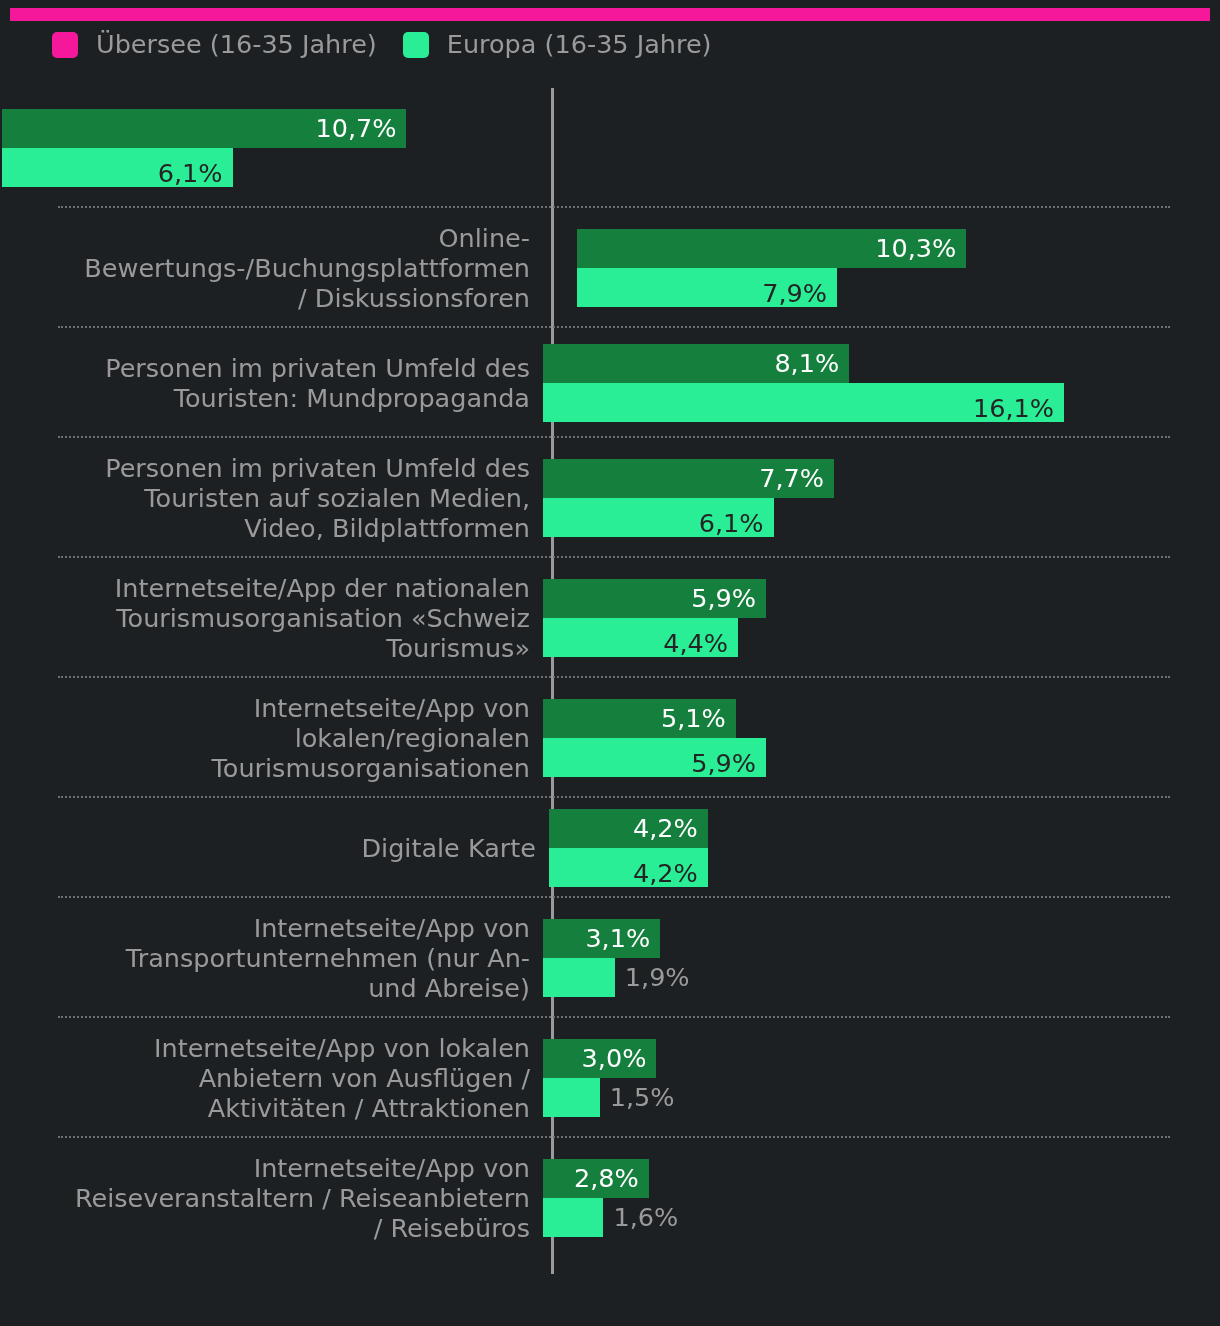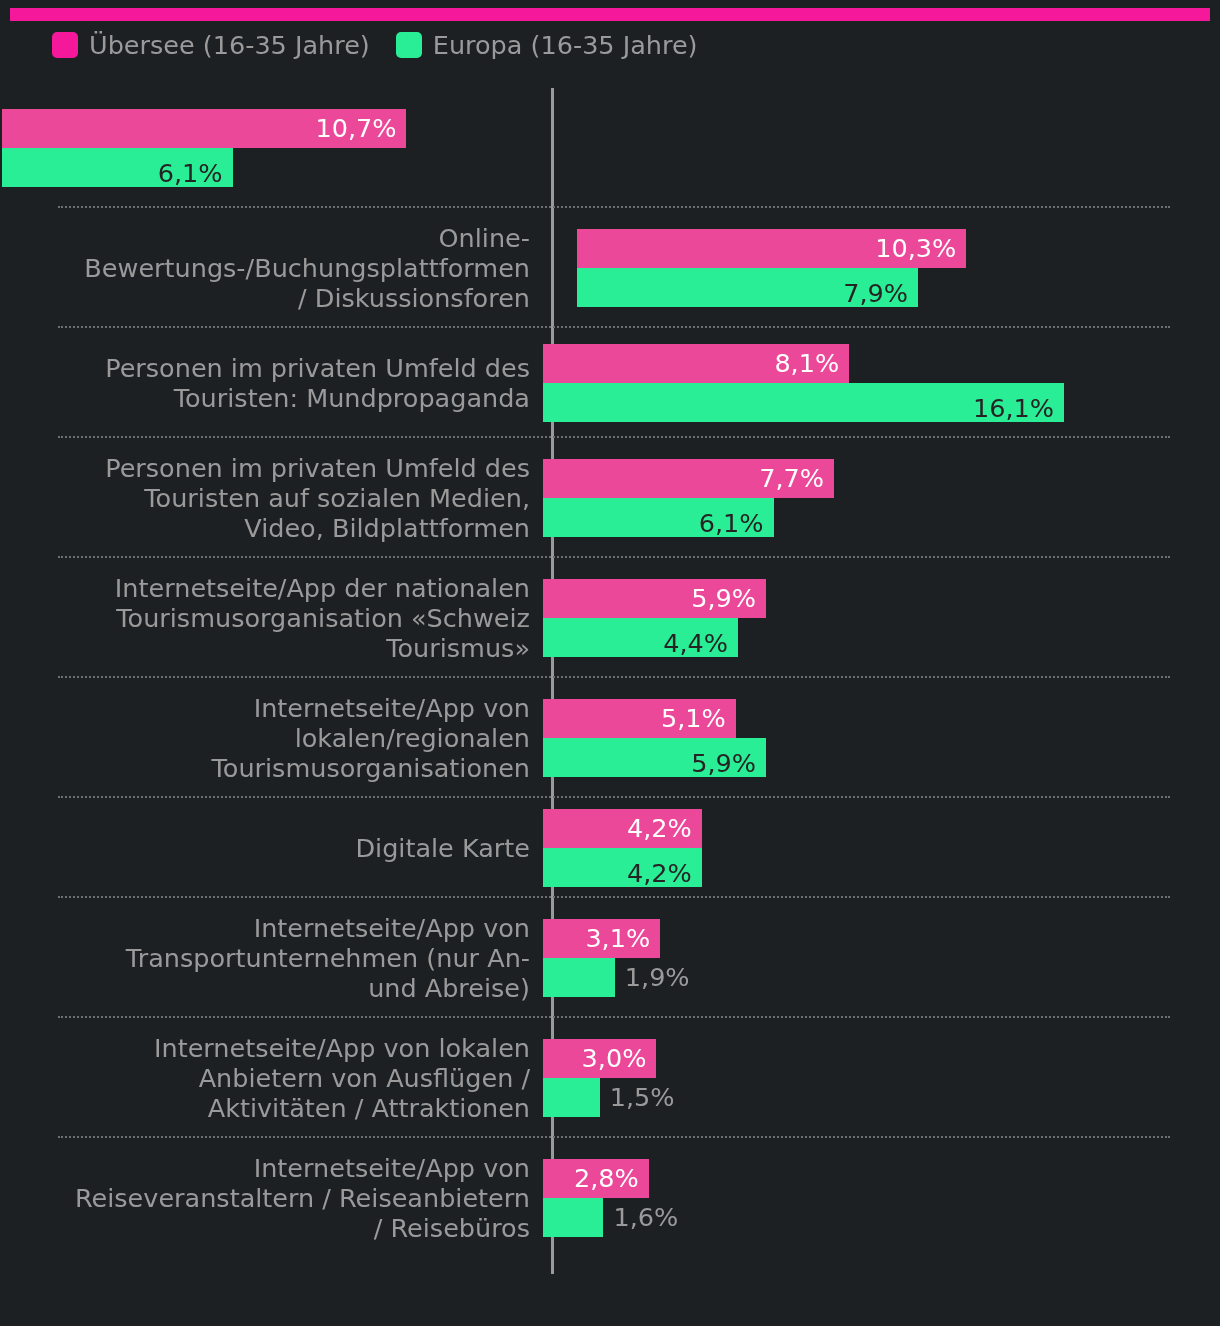--- a/index.html
+++ b/index.html
@@ -34,22 +34,22 @@
     position: absolute;
     left: 52px;
     top: 27px;
     display: flex;
     align-items: center;
     gap: 26px;
     height: 36px;
   }
   .legend-item {
     display: flex;
-    align-items: flex-end;
-    gap: 11px;
+    align-items: flex-start;
+    gap: 18px;
   }
   .legend-swatch {
     width: 26px;
     height: 26px;
     border-radius: 5px;
     flex: none;
   }
   .legend-swatch.pink  { background: #f5189b; }
   .legend-swatch.green { background: #2aee96; }
   .legend-label {
@@ -125,21 +125,21 @@
     align-items: center;
   }
   .bar {
     height: 39px;
     position: relative;
     display: flex;
     align-items: center;
     justify-content: flex-end;
     flex: none;
   }
-  .bar.pink  { background: #ec4899; }
+  .bar.pink  { background: #15803d; }
   .bar.green { background: #2aee96; }
 
   .bar-value {
     font-size: 25.5px;
     line-height: 1;
     padding-right: 10px;
     white-space: nowrap;
   }
   .bar-value.inside-light { color: #ffffff; }
   .bar-value.inside-dark  { color: #242424; margin-top: 12px; }
@@ -189,21 +189,21 @@
         </div>
         <div class="row" style="height: 120px; gap: 34px;">
           <div class="row-label">Online-<br>Bewertungs-/Buchungsplattformen<br>/ Diskussionsforen</div>
           <div class="row-bars">
             <div class="bar-wrap">
               <div class="bar pink" style="width: 389.34px;">
                 <span class="bar-value inside-light">10,3%</span>
               </div>
             </div>
             <div class="bar-wrap">
-              <div class="bar green" style="width: 341px;">
+              <div class="bar green" style="width: 260px;">
                 <span class="bar-value inside-dark">7,9%</span>
               </div>
             </div>
           </div>
         </div>
         <div class="row" style="height: 110px;">
           <div class="row-label">Personen im privaten Umfeld des<br>Touristen: Mundpropaganda</div>
           <div class="row-bars">
             <div class="bar-wrap">
               <div class="bar pink" style="width: 306.18px;">
@@ -255,21 +255,21 @@
                 <span class="bar-value inside-light">5,1%</span>
               </div>
             </div>
             <div class="bar-wrap">
               <div class="bar green" style="width: 223.02px;">
                 <span class="bar-value inside-dark">5,9%</span>
               </div>
             </div>
           </div>
         </div>
-        <div class="row" style="height: 100px;">
+        <div class="row" style="height: 100px; justify-content: center;">
           <div class="row-label">Digitale Karte</div>
           <div class="row-bars">
             <div class="bar-wrap">
               <div class="bar pink" style="width: 158.76px;">
                 <span class="bar-value inside-light">4,2%</span>
               </div>
             </div>
             <div class="bar-wrap">
               <div class="bar green" style="width: 158.76px;">
                 <span class="bar-value inside-dark">4,2%</span>

